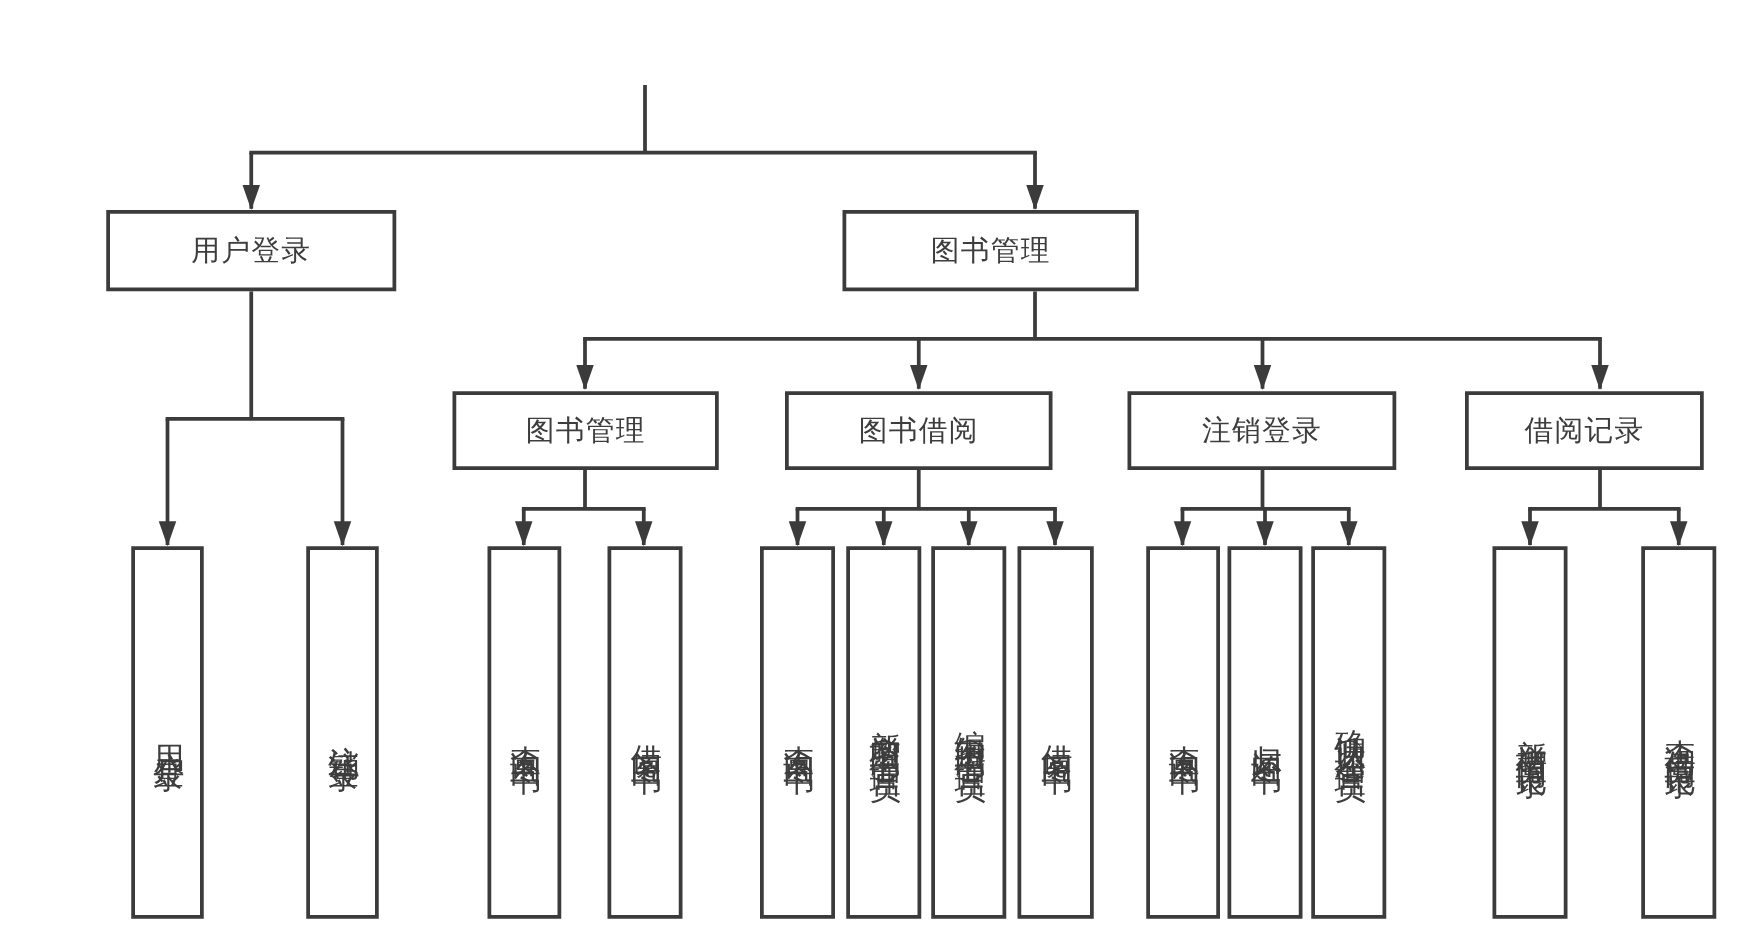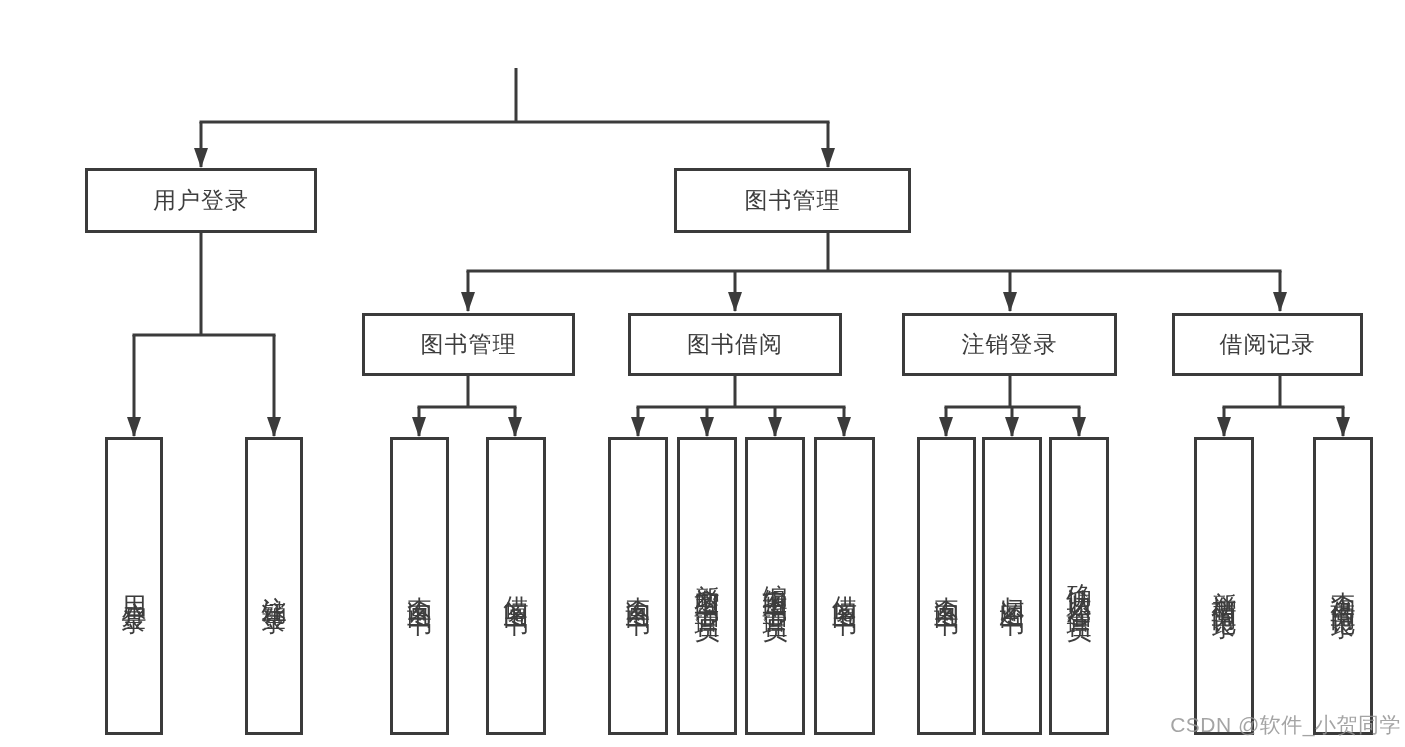--- a/index.html
+++ b/index.html
@@ -162,14 +162,13 @@
     <span class="v-label">确认归还（管理员）</span>
   </div>
 
   <div class="node leaf" style="left:1194px;width:60px">
     <span class="v-label">新增借阅记录</span>
   </div>
   <div class="node leaf" style="left:1313px;width:60px">
     <span class="v-label">查询借阅记录</span>
   </div>
 
-  <div class="watermark">CSDN @软件_小贺同学</div>
 </div>
 
 </body></html>

